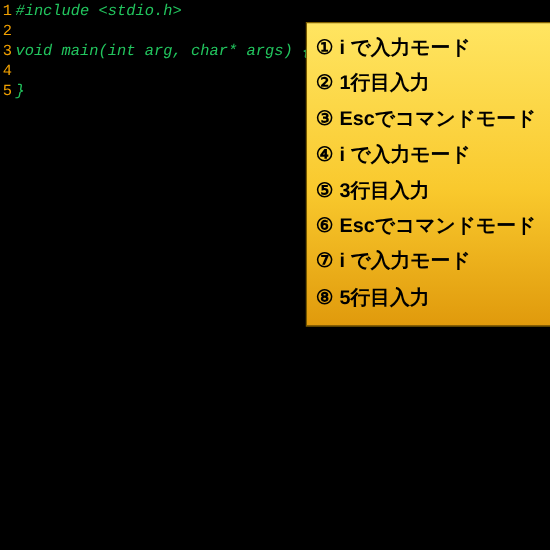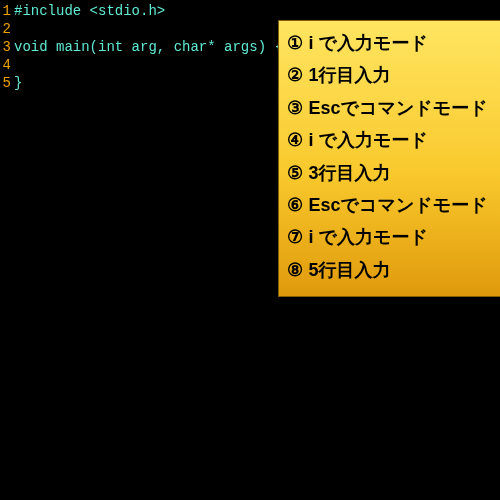--- a/index.html
+++ b/index.html
@@ -24,22 +24,23 @@
     display: flex;
   }
   .lineno {
     color: #f0a000;
     width: 14px;
     text-align: right;
     padding-right: 3px;
     user-select: none;
   }
   .code {
-    color: #5eead4;
+    color: #22c55e;
     white-space: pre;
+    font-style: italic;
   }
   .overlay {
     position: absolute;
     top: 20px;
     left: 278px;
     width: 240px;
     background: linear-gradient(to bottom, #ffe561 0%, #f9c92d 55%, #e09a0c 100%);
     border: 1px solid #806000;
     padding: 6px 8px 10px 8px;
     box-shadow: 0 0 2px rgba(0,0,0,.4);

